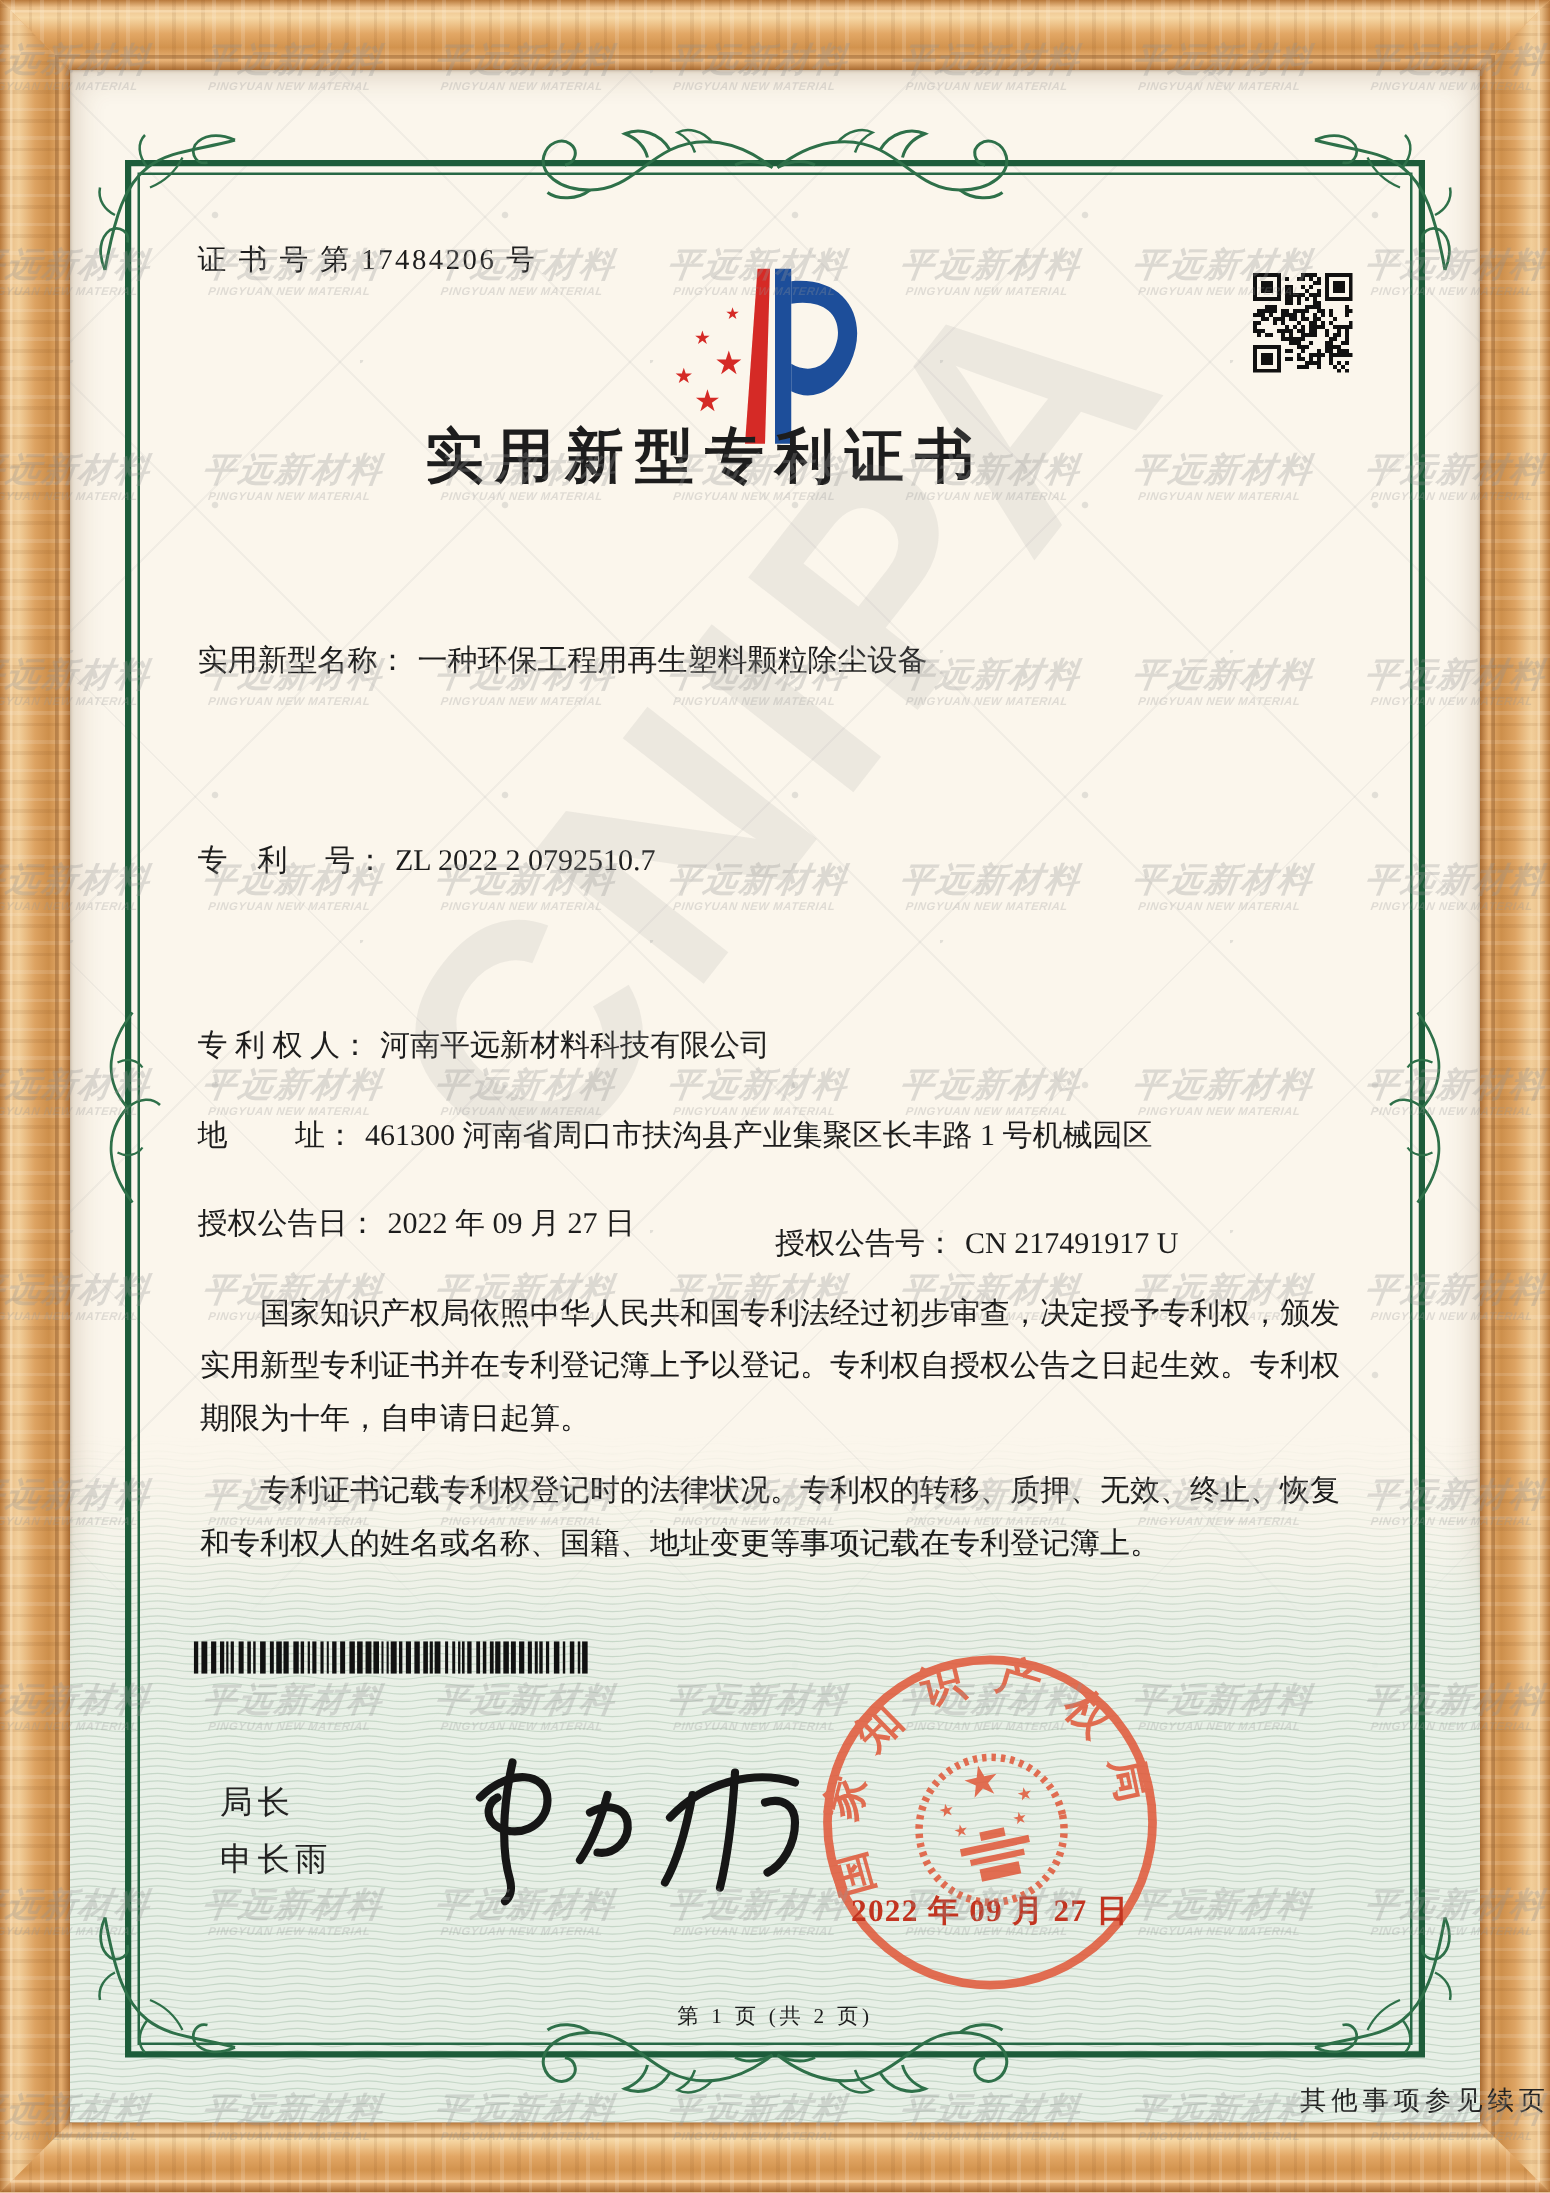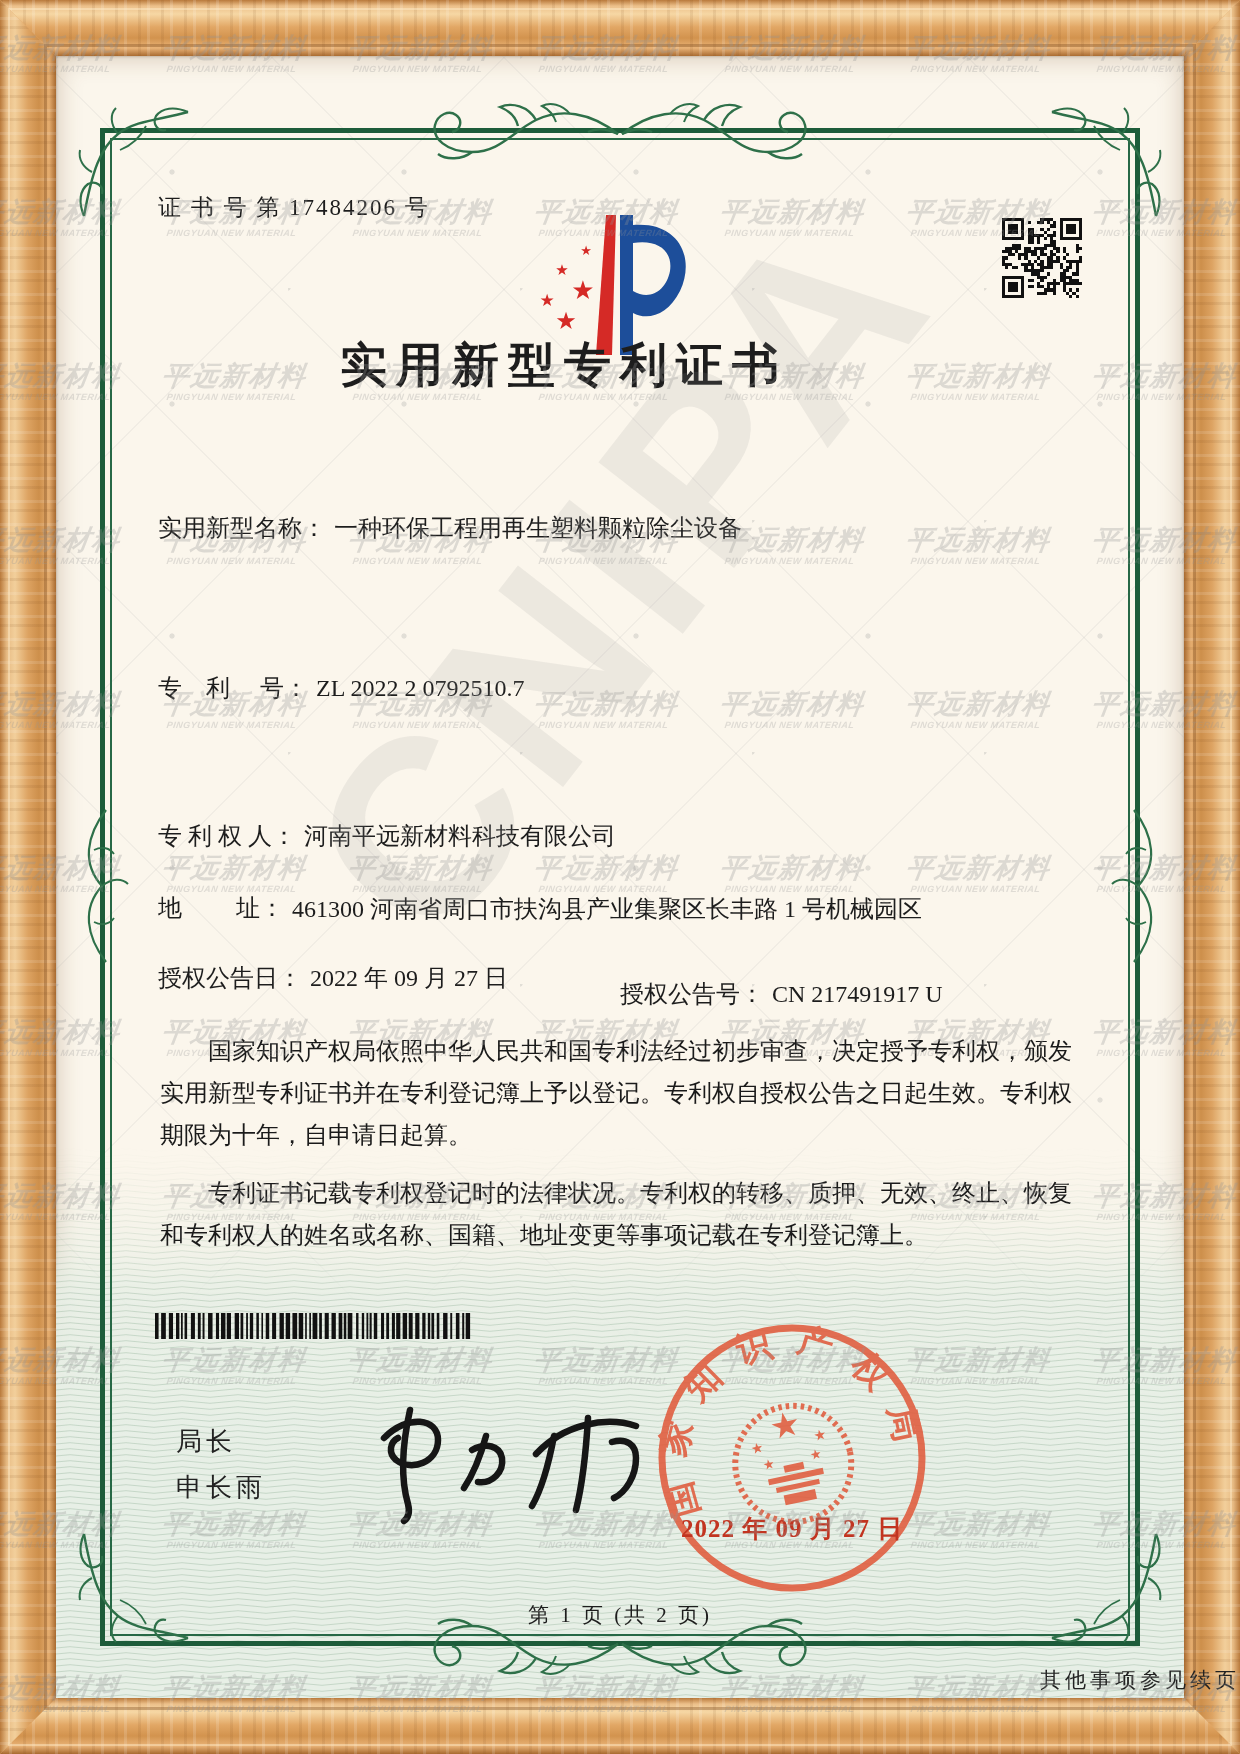--- a/index.html
+++ b/index.html
@@ -81,21 +81,21 @@
   #body-text{left:148px;top:1018px;width:956px;font-size:24px;line-height:42px;color:#1a1a1a;}
   #body-text p{margin:12px;text-indent:2em;}
   #body-text p + p{margin-top:16px;}
   #barcode{left:155px;top:1313px;width:320px;height:26px;}
   #director-title{left:176px;top:1424px;font-size:26px;letter-spacing:4px;color:#222;}
   #director-name{left:176px;top:1470px;font-size:26px;letter-spacing:4px;color:#222;}
   #signature{left:368px;top:1388px;width:280px;height:140px;z-index:22;}
   #seal{left:652px;top:1318px;width:280px;height:280px;z-index:25;opacity:.92;}
   #seal-date{left:664px;top:1512px;width:256px;text-align:center;font-size:25px;font-weight:bold;
     color:#c23420;letter-spacing:1px;z-index:26;}
-  #page-num{left:100px;top:1601px;width:1040px;text-align:center;font-size:21px;letter-spacing:3px;}
+  #page-num{left:100px;top:1601px;width:1040px;text-align:center;font-size:17px;letter-spacing:3px;}
   #cont-note{left:0;top:1666px;width:1240px;text-align:right;font-size:21px;letter-spacing:4px;color:#222;}
   svg text.star{font-family:"DejaVu Sans",sans-serif;}
 </style>
 </head>
 <body>
 
 <div id="stage">
 
   <div>
     <div class="wood w-top"></div>

